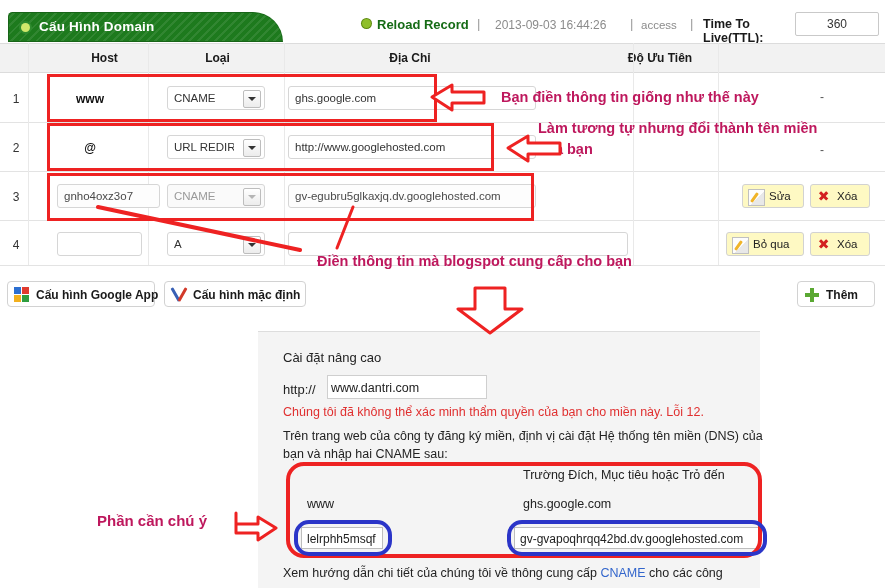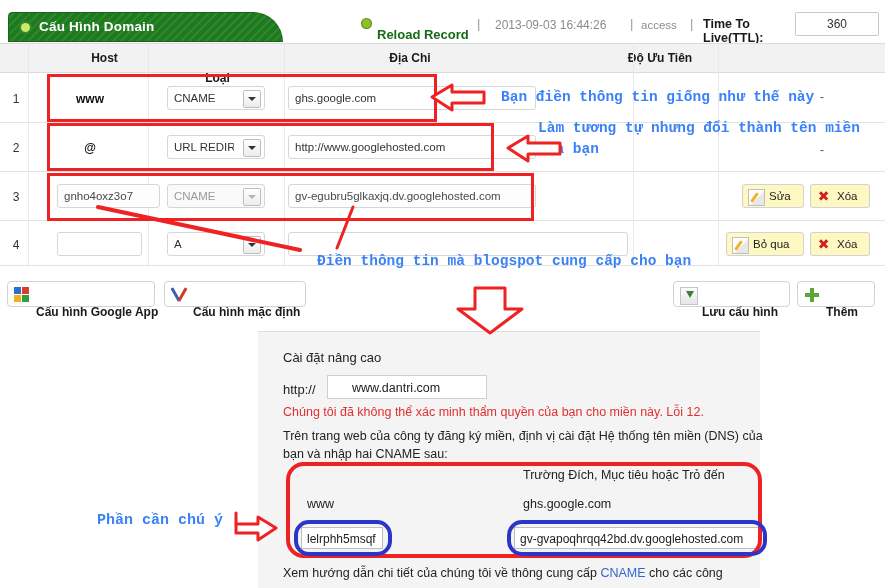--- a/index.html
+++ b/index.html
@@ -22,35 +22,35 @@
        rgba(0,0,0,0) 2px, rgba(0,0,0,0) 6px);
     border-radius:5px 34px 0 0;
     box-shadow:inset 0 0 0 1px #186418;
   }
   .tab-dot{position:absolute;left:13px;top:11px;width:9px;height:9px;border-radius:50%;
     background:#cfe86a;box-shadow:0 0 0 2px #2e8b2e;}
   .tab-label{position:absolute;left:31px;top:7px;color:#ffffff;font-weight:bold;font-size:13.5px;letter-spacing:.2px;}
 
   .reload-dot{position:absolute;left:362px;top:19px;width:9px;height:9px;border-radius:50%;
     background:#8fbf2a;box-shadow:0 0 0 1px #5d8a10;}
-  .reload-label{position:absolute;left:377px;top:27px;color:#156b15;font-weight:bold;font-size:13px;}
+  .reload-label{position:absolute;left:377px;top:17px;color:#156b15;font-weight:bold;font-size:13px;}
   .sep1{position:absolute;left:477px;top:16px;color:#9b9b9b;font-size:13px;}
   .stamp{position:absolute;left:495px;top:18px;color:#8b8b8b;font-size:12px;}
   .sep2{position:absolute;left:630px;top:16px;color:#9b9b9b;font-size:13px;}
   .access{position:absolute;left:641px;top:19px;color:#8b8b8b;font-size:11.5px;}
   .sep3{position:absolute;left:690px;top:16px;color:#9b9b9b;font-size:13px;}
   .ttl-label{position:absolute;left:703px;top:17px;font-weight:bold;font-size:12.5px;color:#1a1a1a;}
   .ttl-box{position:absolute;left:795px;top:12px;width:82px;height:22px;border:1px solid #c9c9c9;
     background:#fff;border-radius:2px;text-align:center;line-height:22px;font-size:12px;color:#333;}
 
   
   .thead{position:absolute;left:0;top:43px;width:885px;height:28px;background:#f2f2f2;border-top:1px solid #dcdcdc;border-bottom:1px solid #dcdcdc;}
   .th{position:absolute;top:7px;font-weight:bold;font-size:12px;color:#1a1a1a;text-align:center;}
   .th-host{left:62px;width:85px;}
-  .th-loai{left:165px;width:105px;margin-top:20px;}
+  .th-loai{left:165px;width:105px;}
   .th-dia{left:330px;width:160px;}
   .th-do{left:600px;width:120px;}
 
   .rowsep{position:absolute;left:0;width:885px;height:1px;background:#e3e3e3;}
   .vline{position:absolute;width:1px;background:#e9e9e9;}
 
   .rownum{position:absolute;width:28px;text-align:center;font-size:12px;color:#333;}
 
   .cellval{position:absolute;text-align:center;font-size:12px;font-weight:bold;color:#111;}
 
@@ -78,21 +78,21 @@
   .ico-pencil{position:absolute;left:5px;top:4px;width:15px;height:15px;
     background:linear-gradient(135deg,#fdfdfd 55%,#e8e8e8 55%);border:1px solid #c0c0c0;}
   .ico-pencil:after{content:"";position:absolute;left:4px;top:2px;width:3px;height:11px;
     background:#f0b429;transform:rotate(35deg);border-radius:1px;}
   .ico-x{position:absolute;left:5px;top:4px;width:15px;height:15px;color:#d32020;font-weight:bold;
     font-size:14px;line-height:15px;text-align:center;}
 
   
   .tbtn{position:absolute;height:26px;border:1px solid #d2d2d2;background:#fff;border-radius:4px;
     box-sizing:border-box;font-size:12px;color:#1a1a1a;font-weight:bold;}
-  .tbtn .lbl{position:absolute;left:28px;top:22px;line-height:16px;white-space:nowrap;}
+  .tbtn .lbl{position:absolute;left:28px;top:5px;line-height:16px;white-space:nowrap;}
 
   .g-ico{position:absolute;left:6px;top:5px;width:16px;height:16px;}
   .g-ico i{position:absolute;display:block;}
   .g-ico .q1{left:0;top:0;width:7px;height:7px;background:#2c6fd1;}
   .g-ico .q2{left:8px;top:0;width:7px;height:7px;background:#e03b2f;}
   .g-ico .q3{left:0;top:8px;width:7px;height:7px;background:#f2b01e;}
   .g-ico .q4{left:8px;top:8px;width:7px;height:7px;background:#2f9e3f;}
 
   .w-ico{position:absolute;left:6px;top:4px;width:17px;height:17px;}
   .w-ico b{position:absolute;display:block;width:3px;height:15px;border-radius:1px;}
@@ -106,37 +106,37 @@
   .plus-ico{position:absolute;left:7px;top:6px;width:14px;height:14px;}
   .plus-ico:before{content:"";position:absolute;left:0;top:5px;width:14px;height:4px;background:#5aa832;}
   .plus-ico:after{content:"";position:absolute;left:5px;top:0;width:4px;height:14px;background:#5aa832;}
 
   
   .panel{position:absolute;left:258px;top:331px;width:502px;height:257px;background:#f4f4f4;}
   .panel-top-line{position:absolute;left:258px;top:331px;width:502px;height:1px;background:#ddd;}
   .p-title{position:absolute;left:283px;top:350px;font-size:13px;color:#222;}
   .p-http{position:absolute;left:283px;top:382px;font-size:13px;color:#222;}
   .p-url{position:absolute;left:327px;top:375px;width:160px;height:24px;border:1px solid #cfcfcf;
-    background:#fff;font-size:12.5px;color:#222;line-height:24px;padding-left:24px;box-sizing:border-box;}
+    background:#fff;font-size:12.5px;color:#222;line-height:24px;padding-left:3px;box-sizing:border-box;}
   .p-err{position:absolute;left:283px;top:405px;font-size:12.5px;color:#e03030;white-space:nowrap;}
   .p-par{position:absolute;left:283px;top:427px;width:480px;font-size:12.5px;color:#222;line-height:18px;}
   .p-col-h1{position:absolute;left:307px;top:468px;font-size:12.5px;color:#222;}
   .p-col-h2{position:absolute;left:523px;top:468px;font-size:12.5px;color:#222;}
   .p-v1{position:absolute;left:307px;top:497px;font-size:12.5px;color:#222;}
   .p-v2{position:absolute;left:523px;top:497px;font-size:12.5px;color:#222;}
   .p-in1{position:absolute;left:301px;top:527px;width:82px;height:22px;border:1px solid #bdbdbd;
     background:#fff;font-size:12px;color:#222;line-height:22px;padding-left:5px;box-sizing:border-box;}
   .p-in2{position:absolute;left:514px;top:527px;width:245px;height:22px;border:1px solid #bdbdbd;
     background:#fff;font-size:12px;color:#222;line-height:22px;padding-left:5px;box-sizing:border-box;}
   .p-foot{position:absolute;left:283px;top:566px;font-size:12.5px;color:#222;white-space:nowrap;}
   .p-foot a{color:#3366cc;text-decoration:none;}
 
   
-  .annot{position:absolute;color:#3b82f6;font-weight:bold;font-size:14.5px;line-height:19px;
-    font-family:Liberation Mono, monospace;white-space:nowrap;}
+  .annot{position:absolute;color:#be185d;font-weight:bold;font-size:14.5px;line-height:19px;
+    font-family:Liberation Sans, sans-serif;white-space:nowrap;}
   .redbox{position:absolute;border:3px solid #ee2222;box-sizing:border-box;}
   svg.overlay{position:absolute;left:0;top:0;width:885px;height:588px;pointer-events:none;}
 </style>
 </head>
 <body>
 
 <div id="root">
 
   <div class="topbar">
     <div class="tab">
@@ -231,24 +231,20 @@
       </span>
     <span class="lbl">Cấu hình Google App</span>
   </div>
   <div class="tbtn" style="left:164px;top:281px;width:142px;">
     <span class="w-ico">
         <b class="b1"></b>
         <b class="b2"></b>
       </span>
     <span class="lbl">Cấu hình mặc định</span>
   </div>
-  <div class="tbtn" style="left:673px;top:281px;width:117px;">
-    <span class="save-ico"></span>
-    <span class="lbl">Lưu cấu hình</span>
-  </div>
   <div class="tbtn" style="left:797px;top:281px;width:78px;">
     <span class="plus-ico"></span>
     <span class="lbl">Thêm</span>
   </div>
 
   <div class="panel"></div>
   <div class="panel-top-line"></div>
   <div class="p-title">Cài đặt nâng cao</div>
   <div class="p-http">http://</div>
   <div class="p-url">www.dantri.com</div>

